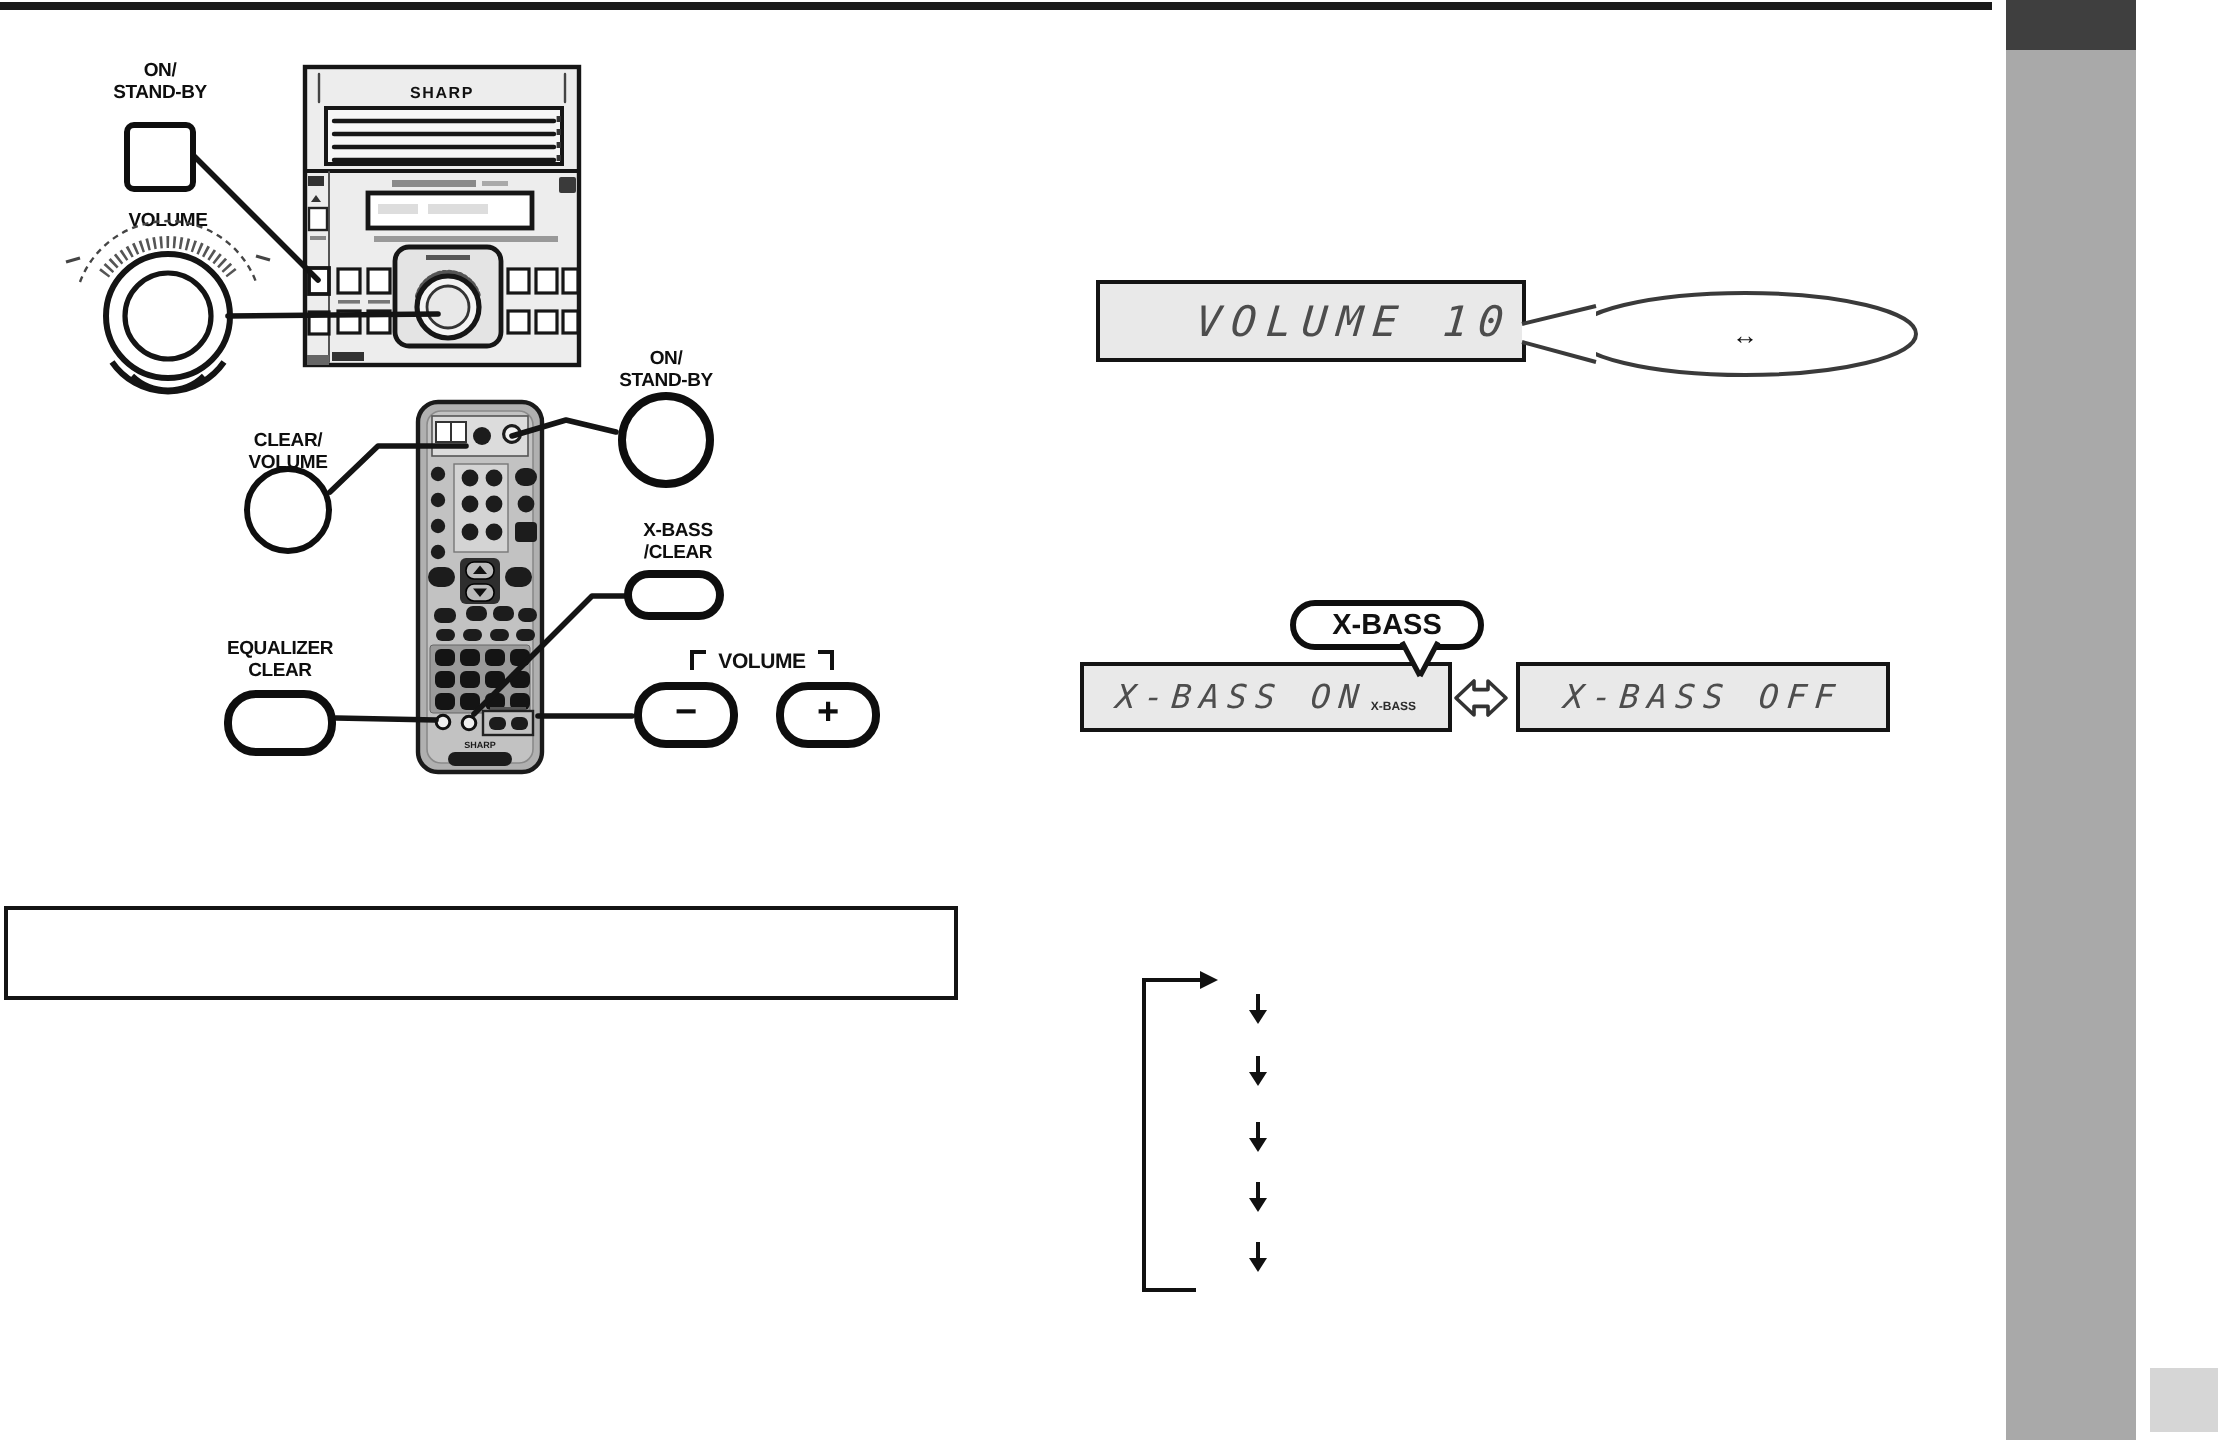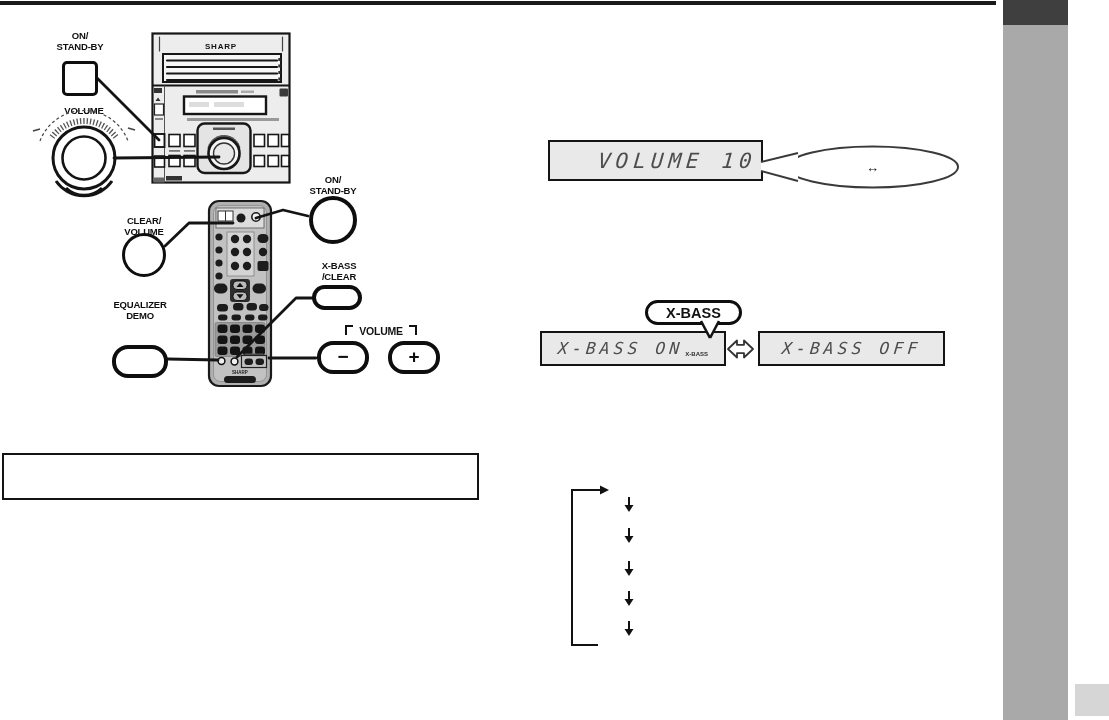--- a/index.html
+++ b/index.html
@@ -249,23 +249,23 @@
     <span>STAND-BY</span>
   </div>
   <div class="abs cbtn cir z2" style="left:309px;top:196px;width:48px;height:48px;border-width:4px;"></div>
 
   <div class="abs lbl" style="left:301px;top:261px;width:76px;">
     <span>X-BASS</span>
     <span>/CLEAR</span>
   </div>
   <div class="abs cbtn pill z2" style="left:312px;top:285px;width:50px;height:25px;border-radius:13px;"></div>
 
-  <div class="abs lbl" style="left:95px;top:300px;width:90px;">
+  <div class="abs lbl" style="left:95px;top:320px;width:90px;">
     <span>EQUALIZER</span>
-    <span>DEMO</span>
+    <span>CLEAR</span>
   </div>
   <div class="abs cbtn pill z2" style="left:112px;top:345px;width:56px;height:33px;"></div>
 
   <div class="abs volgrp" style="left:327px;top:324px;width:108px;">
     <span class="corn l"></span>
     <span class="txt">VOLUME</span>
     <span class="corn r"></span>
   </div>
   <div class="abs cbtn pill signbtn z2" style="left:317px;top:341px;width:52px;height:33px;">
     <span>−</span>

